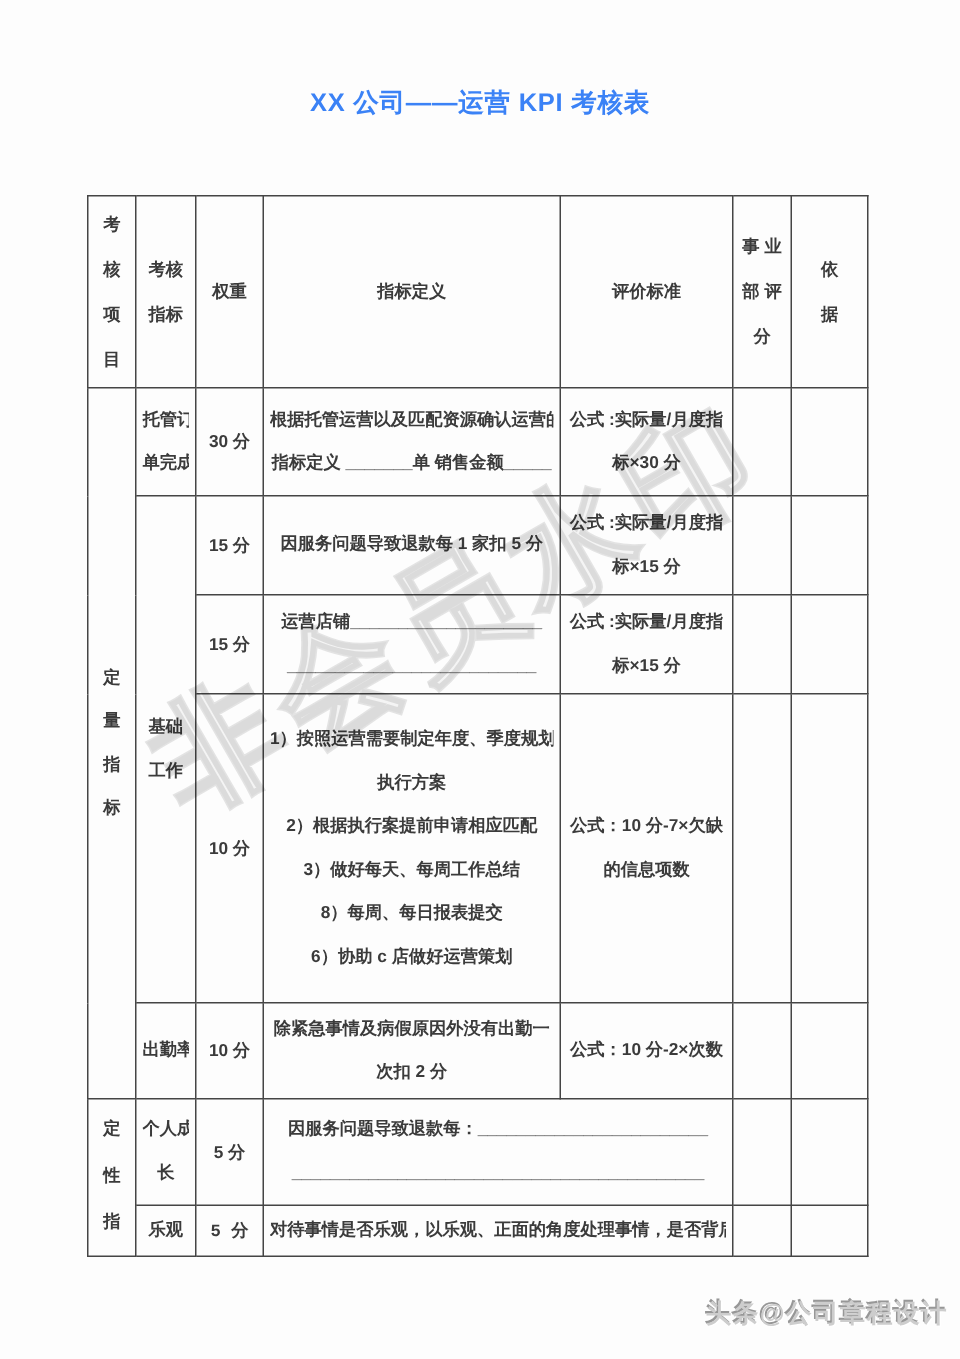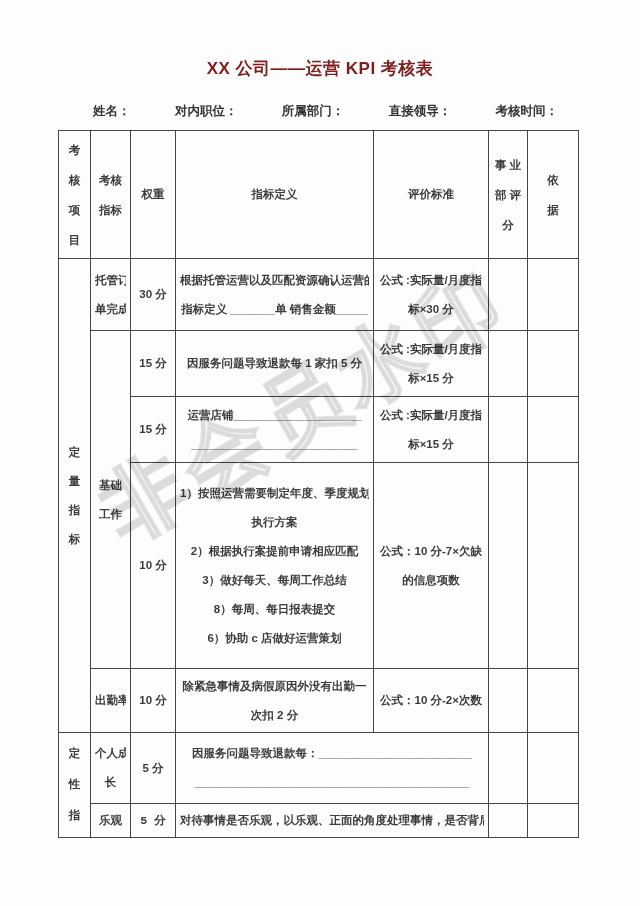--- a/index.html
+++ b/index.html
@@ -1,19 +1,19 @@
 <!DOCTYPE html>
 <html><head>
 <meta charset="utf-8">
 <style>
   html,body{margin:0;padding:0;}
   .page{position:relative;width:640px;height:906px;background:#fdfdfd;overflow:hidden;
         font-family:"Liberation Sans","DejaVu Sans",sans-serif;color:#3b3b3b;}
   .page-title{position:absolute;top:57px;left:0;width:640px;text-align:center;
-        font-size:17px;font-weight:bold;color:#7f1d1d;letter-spacing:.5px;}
+        font-size:17px;font-weight:bold;color:#3b82f6;letter-spacing:.5px;}
   .info-row{position:absolute;top:103px;left:93px;width:465px;display:flex;
         justify-content:space-between;font-size:12.5px;font-weight:bold;color:#333;}
   table.kpi{position:absolute;top:130px;left:58px;width:520px;border-collapse:collapse;
         table-layout:fixed;}
   .kpi td,.kpi th{border:1px solid #454545;font-size:11.5px;font-weight:bold;color:#3b3b3b;
         vertical-align:middle;padding:2px 4px;text-align:center;overflow:hidden;}
   .kpi th{font-weight:bold;}
   tr.r-head{height:128px;} tr.r1{height:72px;} tr.r2{height:66px;} tr.r3{height:66px;}
   tr.r4{height:206px;} tr.r5{height:64px;} tr.r6{height:71px;} tr.r7{height:30px;font-family:Liberation Mono, monospace;}
   .vstack div{line-height:30px;white-space:nowrap;}
@@ -33,27 +33,20 @@
         letter-spacing:1px;color:#cdcdcd;
         text-shadow:-1px -1px 0 #979797,1px 1px 1px #ffffff;}
 </style>
 </head>
 <body>
 
 <div class="page">
 
   <div class="page-title">XX 公司——运营 KPI 考核表</div>
 
-  <div class="info-row">
-    <span>姓名：</span>
-    <span>对内职位：</span>
-    <span>所属部门：</span>
-    <span>直接领导：</span>
-    <span>考核时间：</span>
-  </div>
 
   <table class="kpi">
     <colgroup>
       <col style="width:32px">
         <col style="width:40px">
         <col style="width:45px">
       <col style="width:198px">
         <col style="width:115px">
         <col style="width:39px">
         <col style="width:51px">
@@ -247,14 +240,15 @@
               <div>对待事情是否乐观，以乐观、正面的角度处理事情，是否背后</div>
             </div>
           </td>
       <td></td>
       <td></td>
     </tr>
   </tbody>
     </table>
 
   <div class="wm-diagonal">非会员水印</div>
+  <div class="wm-credit">头条@公司章程设计</div>
 
 </div>
 
 </body></html>

